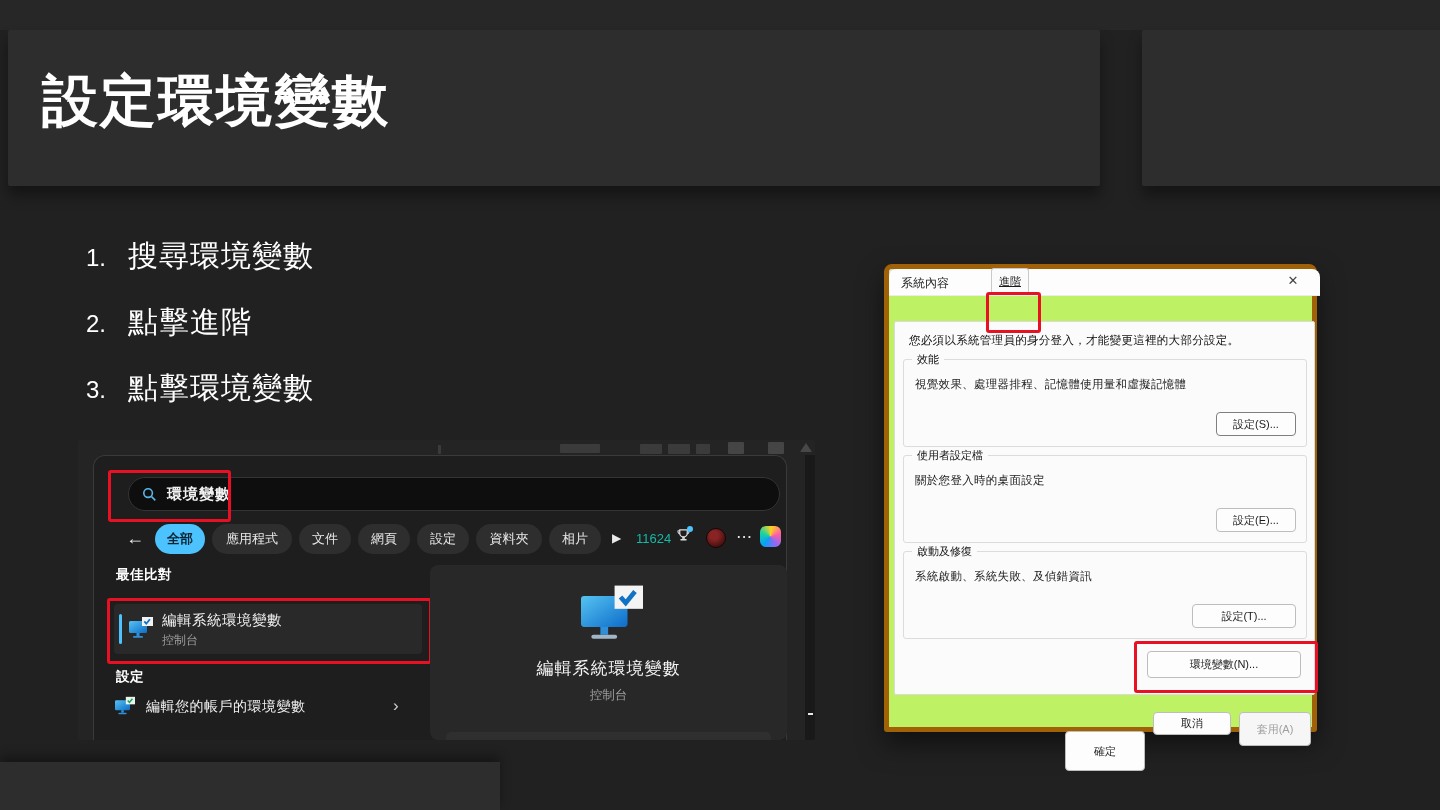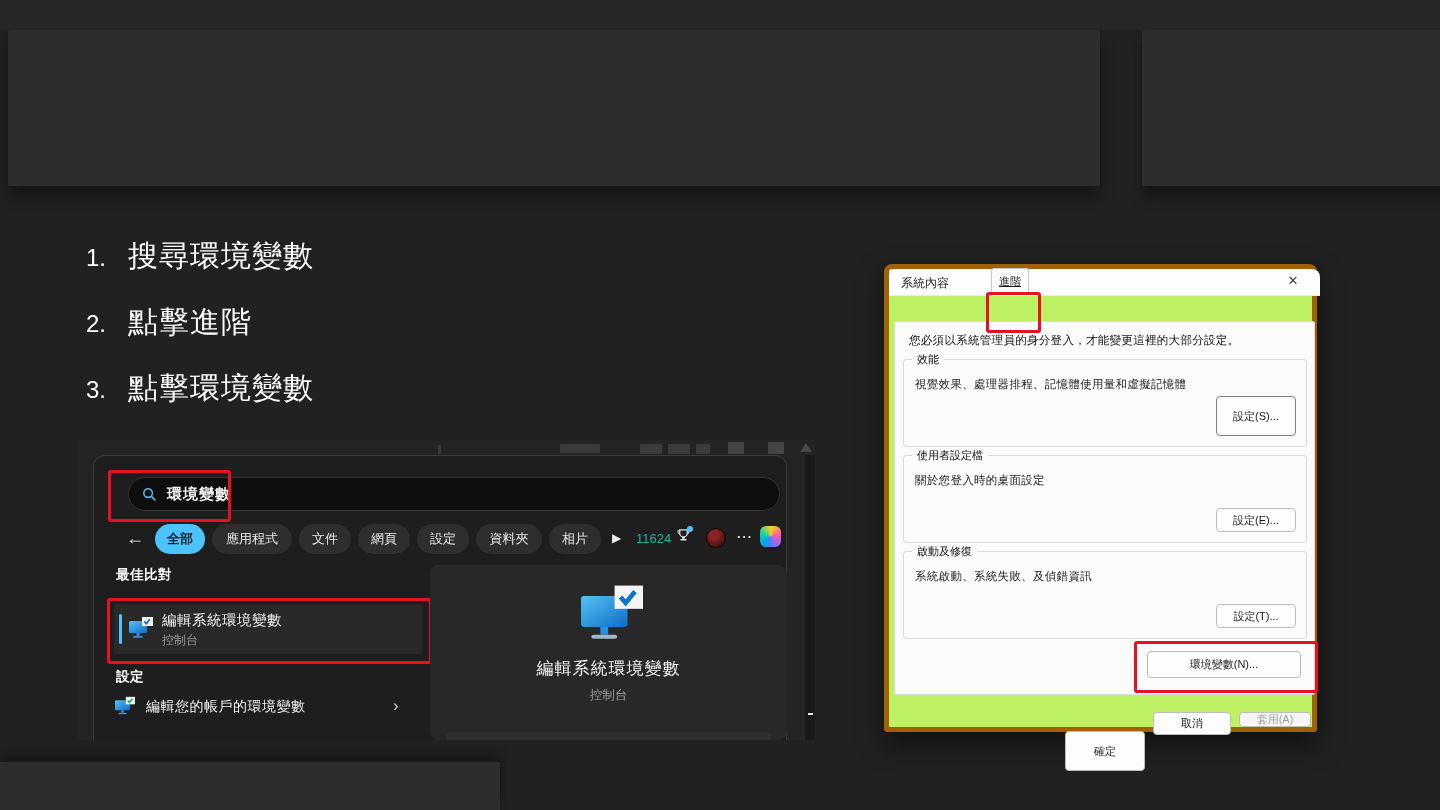--- a/index.html
+++ b/index.html
@@ -77,20 +77,21 @@
   </defs>
 </svg>
 
 <div class="slide">
 
   <div class="abs top-strip"></div>
   <div class="abs band band-left"></div>
   <div class="abs band band-right"></div>
   <div class="abs bl-block"></div>
 
+  <div class="abs slide-title">設定環境變數</div>
 
   <div class="abs step" style="top:236px">
     <span class="n">1.</span>
     <span class="t">搜尋環境變數</span>
   </div>
   <div class="abs step" style="top:302px">
     <span class="n">2.</span>
     <span class="t">點擊進階</span>
   </div>
   <div class="abs step" style="top:368px">
@@ -208,36 +209,36 @@
       <div class="tab">遠端</div>
     </div>
     <div class="abs redbox" style="left:97px;top:23px;width:49px;height:35px;z-index:5"></div>
 
     <div class="abs page"></div>
     <div class="abs note">您必須以系統管理員的身分登入，才能變更這裡的大部分設定。</div>
 
     <div class="abs grp" style="top:90px">
       <span class="grp-label">效能</span>
       <span class="grp-desc">視覺效果、處理器排程、記憶體使用量和虛擬記憶體</span>
-      <button class="wbtn wbtn-first" style="right:10px;bottom:10px;width:80px;height:40px">設定(S)...</button>
+      <button class="wbtn wbtn-first" style="right:10px;bottom:10px;width:80px;height:24px">設定(S)...</button>
     </div>
 
     <div class="abs grp" style="top:186px">
       <span class="grp-label">使用者設定檔</span>
       <span class="grp-desc">關於您登入時的桌面設定</span>
       <button class="wbtn" style="right:10px;bottom:10px;width:80px;height:24px">設定(E)...</button>
     </div>
 
     <div class="abs grp" style="top:282px">
       <span class="grp-label">啟動及修復</span>
       <span class="grp-desc">系統啟動、系統失敗、及偵錯資訊</span>
-      <button class="wbtn" style="right:10px;bottom:10px;width:80px;height:24px">設定(T)...</button>
+      <button class="wbtn" style="right:10px;bottom:10px;width:104px;height:24px">設定(T)...</button>
     </div>
 
     <button class="wbtn" style="left:258px;top:382px;width:154px;height:27px">環境變數(N)...</button>
     <div class="abs redbox" style="left:245px;top:372px;width:178px;height:46px"></div>
 
     <button class="wbtn" style="left:176px;top:462px;width:80px;height:40px">確定</button>
     <button class="wbtn" style="left:264px;top:443px;width:78px;height:23px">取消</button>
-    <button class="wbtn apply" style="left:350px;top:443px;width:72px;height:15px">套用(A)</button>
+    <button class="wbtn apply" style="left:350px;top:443px;width:72px;height:34px">套用(A)</button>
   </div>
 
 </div>
 
 </body></html>

